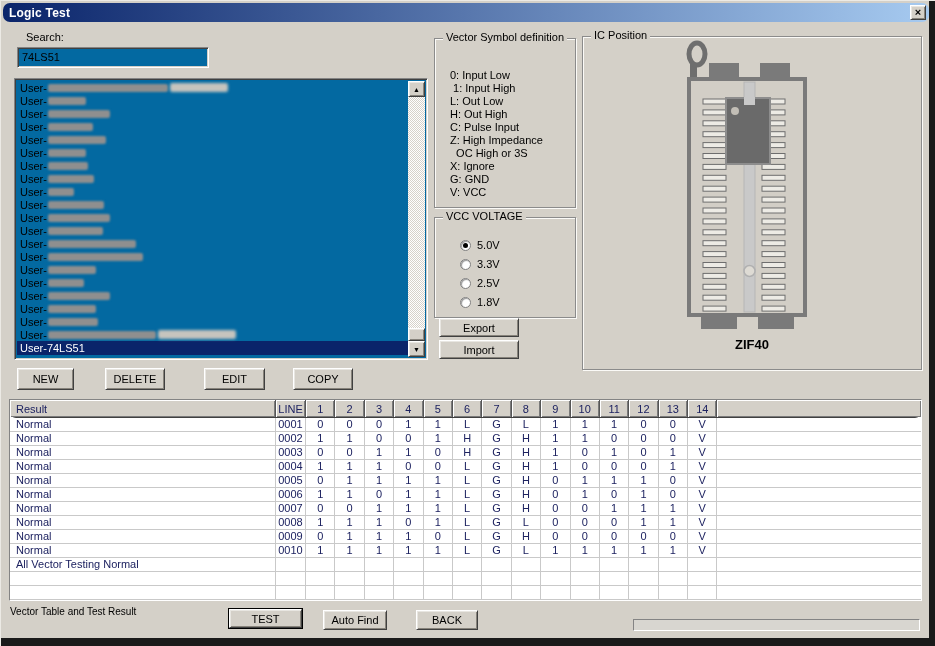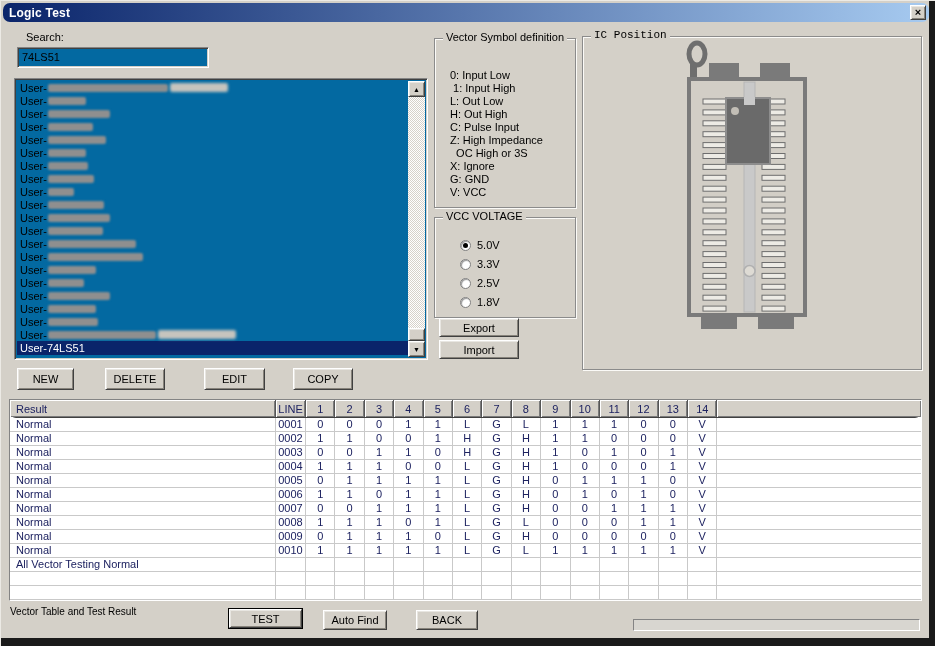--- a/index.html
+++ b/index.html
@@ -240,21 +240,21 @@
         <div class="radio-row" style="top: 77px;">
           <span class="radio"></span>
           <span class="radio-label">1.8V</span>
         </div>
       </div>
   </div>
 
   <div class="btn" style="left:439px;top:318px;width:80px;height:19px;">Export</div>
   <div class="btn" style="left:439px;top:340px;width:80px;height:19px;">Import</div>
 
-  <div class="groupbox" style="left:582px;top:36px;width:340px;height:334px;font-family:Liberation Mono, monospace;">
+  <div class="groupbox" style="left:582px;top:36px;width:340px;height:334px;">
     <span class="group-title">IC Position</span>
     <svg class="ic-svg" width="338" height="300" viewBox="0 0 338 300">
 
       <rect x="107" y="26" width="7" height="18" fill="#6e6e6e"></rect>
       <ellipse cx="114" cy="17" rx="8" ry="11" fill="none" stroke="#6e6e6e" stroke-width="5"></ellipse>
 
       <rect x="126" y="26" width="30" height="17" fill="#7a7a7a"></rect>
       <rect x="177" y="26" width="30" height="17" fill="#7a7a7a"></rect>
 
       <rect x="106" y="42" width="116" height="236" fill="#d2cec6" stroke="#7a7a7a" stroke-width="4"></rect>
@@ -306,20 +306,21 @@
 
       <rect x="143" y="61" width="44" height="66" fill="#6a6a6a" stroke="#8d8d8d" stroke-width="2"></rect>
       <rect x="161" y="60" width="11" height="8" fill="#c9c9c9"></rect>
       <circle cx="152" cy="74" r="4" fill="#c2beb6"></circle>
 
       <circle cx="166.5" cy="234" r="5.5" fill="#dedbd4" stroke="#b0b0b0" stroke-width="1.5"></circle>
 
       <rect x="118" y="276" width="36" height="16" fill="#7a7a7a"></rect>
       <rect x="175" y="276" width="36" height="16" fill="#7a7a7a"></rect>
     </svg>
+    <div class="zif-label">ZIF40</div>
   </div>
 
   <div class="table-wrap">
     <div class="tgrid thead">
         <div class="th th-result">Result</div>
         <div class="th">LINE</div>
         <div class="th">1</div>
         <div class="th">2</div>
         <div class="th">3</div>
         <div class="th">4</div>

